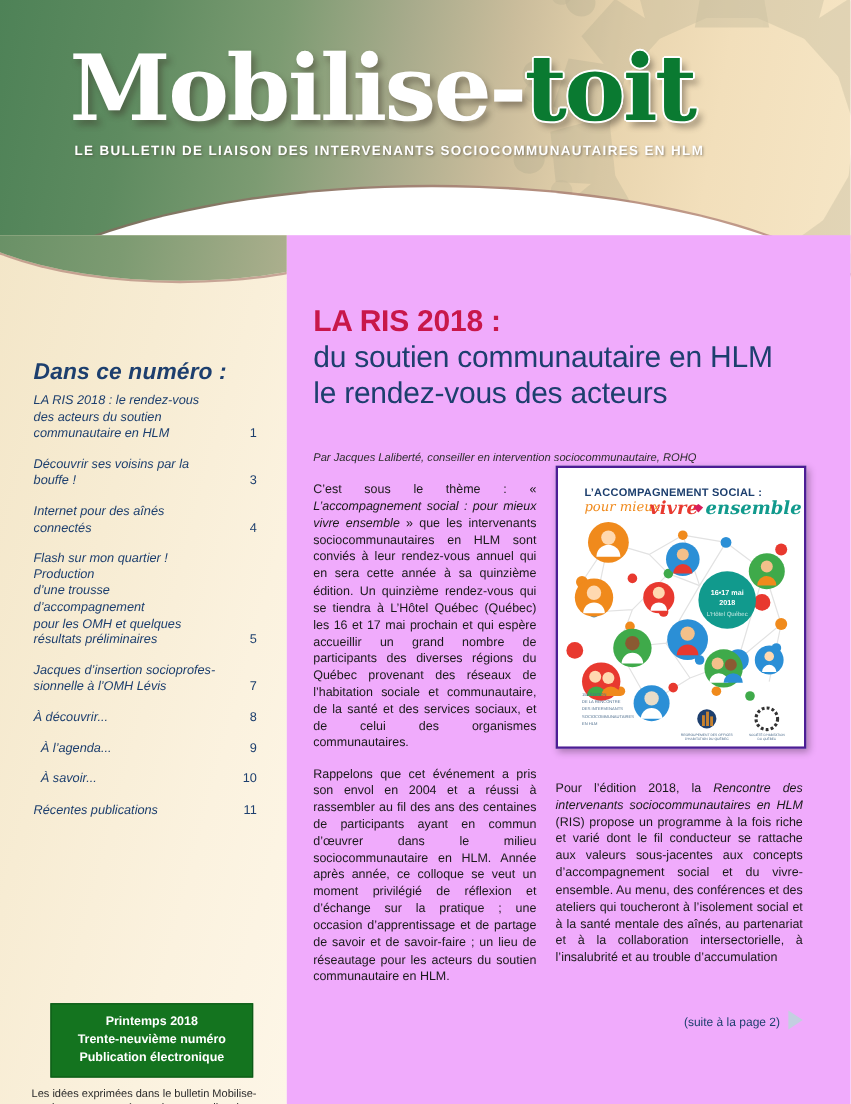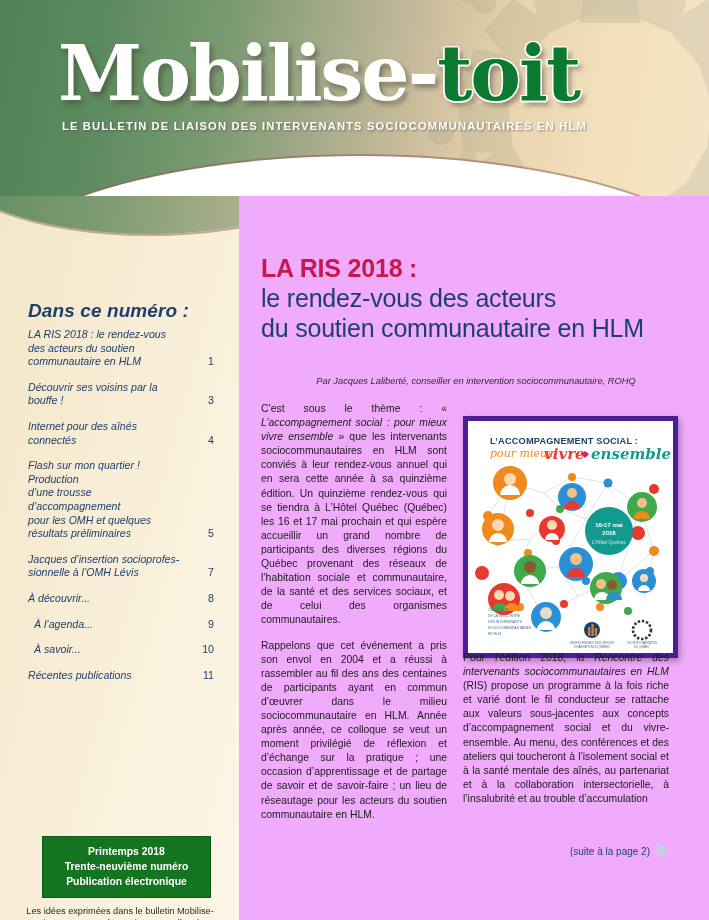--- a/index.html
+++ b/index.html
@@ -131,35 +131,35 @@
   .headline{position:absolute;left:22px;top:58px;width:430px;}
   .h-red{
     color:#c8174a;font-weight:bold;font-size:25px;line-height:29px;
     letter-spacing:-.2px;
   }
   .h-blue{
     color:#1d3f6e;font-size:25px;line-height:30px;letter-spacing:-.2px;
   }
   .byline{
     position:absolute;left:22px;top:180px;width:430px;
-    font-style:italic;font-size:9.3px;color:#2d2d2d;text-align:center;
+    font-style:italic;font-size:9.3px;color:#2d2d2d;
   }
 
   .col-left{
     position:absolute;left:22px;top:206px;width:186px;
     font-size:10.4px;line-height:14.1px;color:#1a1a1a;
     text-align:justify;
   }
   .col-left p{margin:0 0 11px;}
   .col-left i{font-style:italic;}
 
   .poster{
-    position:absolute;left:224px;top:220px;width:205px;height:232px;
+    position:absolute;left:224px;top:192px;width:205px;height:232px;
     background:#fff;
-    border:5px solid #4c1d95;
+    border:2px solid #4c1d95;
     box-shadow:2px 3px 6px rgba(0,0,0,.30);
     overflow:hidden;
   }
   .poster svg{display:block;}
 
   .col-right{
     position:absolute;left:224px;top:455px;width:206px;
     font-size:10.4px;line-height:14.1px;color:#1a1a1a;
     text-align:justify;
   }
@@ -340,22 +340,22 @@
       <p>Les idées exprimées dans le bulletin Mobilise-toit ne sont pas nécessairement celles du ROHQ ; elles n’engagent que la responsabilité des auteurs.</p>
 
     </div>
 
   </div>
 
   <div class="main">
 
     <div class="headline">
       <div class="h-red">LA RIS 2018 :</div>
+      <div class="h-blue">du soutien communautaire en HLM</div>
       <div class="h-blue">le rendez-vous des acteurs</div>
-      <div class="h-blue">du soutien communautaire en HLM</div>
     </div>
 
     <div class="byline">Par Jacques Laliberté, conseiller en intervention sociocommunautaire, ROHQ</div>
 
     <div class="col-left">
       <p><span>C’est sous le thème : « </span><i>L’accompagnement social : pour mieux vivre ensemble</i><span> » que les intervenants sociocommunautaires en HLM sont conviés à leur rendez-vous annuel qui en sera cette année à sa quinzième édition. Un quinzième rendez-vous qui se tiendra à L’Hôtel Québec (Québec) les 16 et 17 mai prochain et qui espère accueillir un grand nombre de participants des diverses régions du Québec provenant des réseaux de l’habitation sociale et communautaire, de la santé et des services sociaux, et de celui des organismes communautaires.</span></p>
       <p>Rappelons que cet événement a pris son envol en 2004 et a réussi à rassembler au fil des ans des centaines de participants ayant en commun d’œuvrer dans le milieu sociocommunautaire en HLM. Année après année, ce colloque se veut un moment privilégié de réflexion et d’échange sur la pratique ; une occasion d’apprentissage et de partage de savoir et de savoir-faire ; un lieu de réseautage pour les acteurs du soutien communautaire en HLM.</p>
     </div>
 
     <div class="poster">

